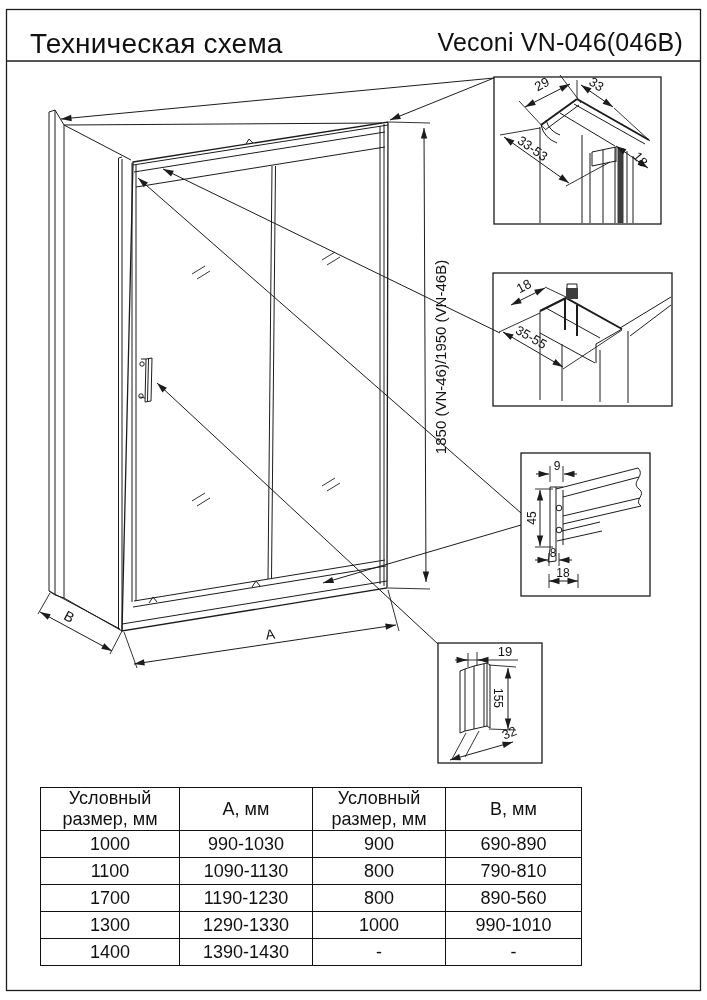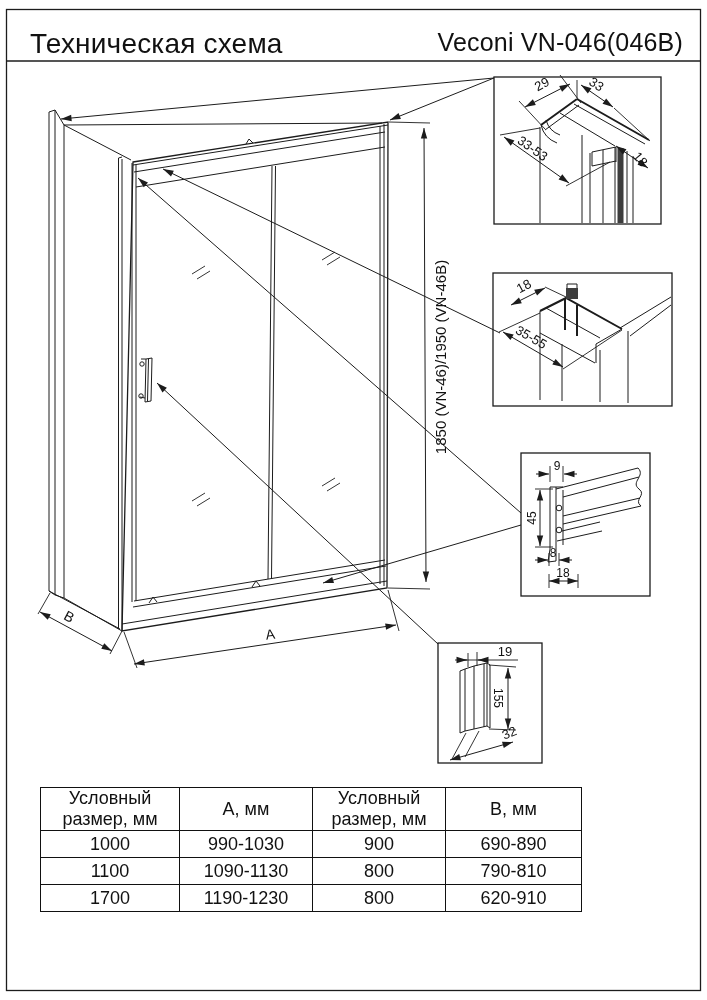--- a/index.html
+++ b/index.html
@@ -211,17 +211,29 @@
       <tr>
         <td>1100</td>
         <td>1090-1130</td>
         <td>800</td>
         <td>790-810</td>
       </tr>
       <tr>
         <td>1700</td>
         <td>1190-1230</td>
         <td>800</td>
-        <td>620-910</td>
+        <td>890-560</td>
+      </tr>
+      <tr>
+        <td>1300</td>
+        <td>1290-1330</td>
+        <td>1000</td>
+        <td>990-1010</td>
+      </tr>
+      <tr>
+        <td>1400</td>
+        <td>1390-1430</td>
+        <td>-</td>
+        <td>-</td>
       </tr>
     </tbody>
   </table>
 </div>
 
 </body></html>

